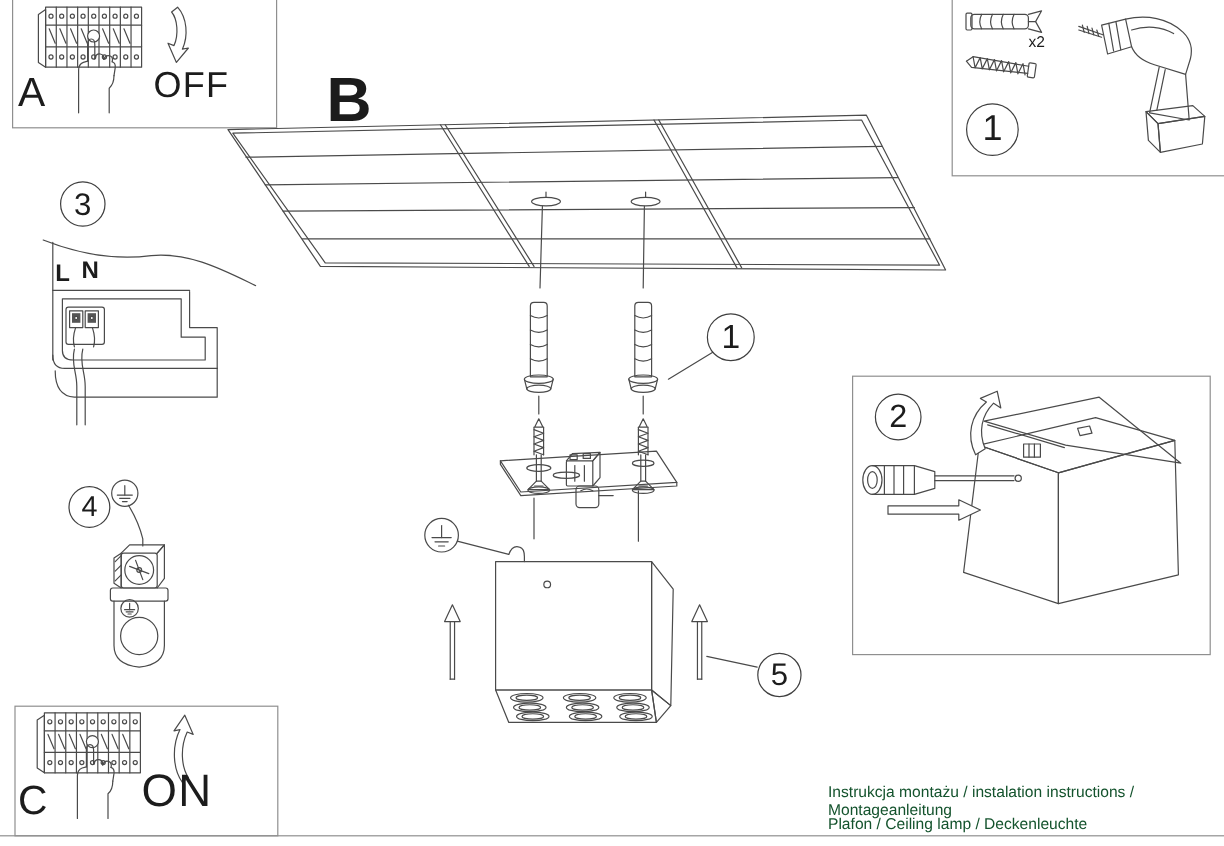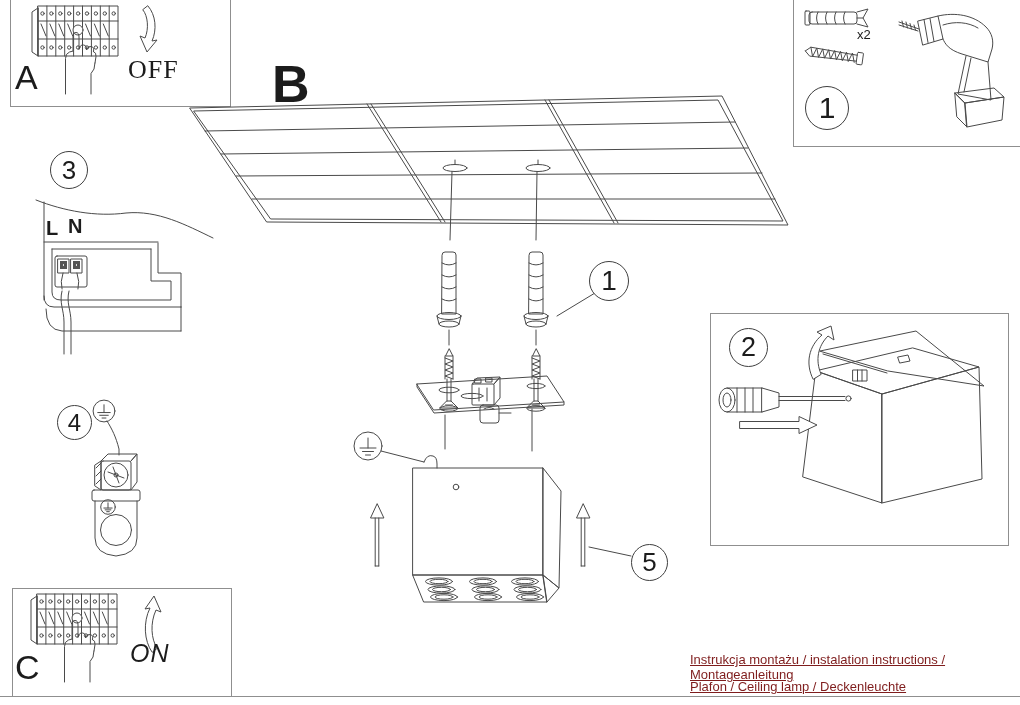--- a/index.html
+++ b/index.html
@@ -7,21 +7,21 @@
           font-family:"Liberation Sans",sans-serif;color:#1c1c1c;}
   .panel{position:absolute;border:1px solid #8f8f8f;background:transparent;}
   svg.art{position:absolute;left:0;top:0;pointer-events:none;}
   svg.art *{vector-effect:non-scaling-stroke;}
   .lines{stroke:#4a4a4a;stroke-width:1;fill:none;stroke-linecap:round;stroke-linejoin:round;}
   .fillw{fill:#ffffff;}
   .filld{fill:#555;stroke:none;}
   .txt{position:absolute;line-height:1;white-space:nowrap;}
   .circle{position:absolute;border:1.5px solid #3f3f3f;border-radius:50%;
           display:flex;align-items:center;justify-content:center;background:#fff;}
-  .footer-line{position:absolute;font-size:13px;color:#7f1d1d;text-decoration:underline;}
+  .footer-line{position:absolute;font-size:13px;color:#14532d;}
 </style>
 </head>
 <body>
 
 <div class="canvas">
 
   <div class="panel" style="left:10px;top:-4px;width:219px;height:109px;"></div>
   <div class="panel" style="left:793px;top:-4px;width:232px;height:149px;"></div>
   <div class="panel" style="left:710px;top:313px;width:297px;height:231px;"></div>
   <div class="panel" style="left:12px;top:588px;width:218px;height:107px;"></div>
@@ -299,24 +299,24 @@
         <circle cx="116" cy="475" r="2"></circle>
         <rect x="92" y="490" width="48" height="11" rx="2"></rect>
         <path d="M95,501 L95,538 Q95,554 116,556 Q137,554 137,538 L137,501"></path>
         <circle cx="116" cy="530" r="15.5"></circle>
       </g>
       <use href="#gnd" transform="translate(108,507) scale(0.52)"></use>
     </g>
   </svg>
 
   <div class="txt" style="left:15px;top:60px;font-size:34px;">A</div>
-  <div class="txt" style="left:128px;top:57px;font-size:26px;letter-spacing:1px;font-family:Liberation Serif, serif;">OFF</div>
+  <div class="txt" style="left:128px;top:57px;font-size:30px;letter-spacing:1px;">OFF</div>
   <div class="txt" style="left:272px;top:58px;font-size:52px;font-weight:600;">B</div>
   <div class="txt" style="left:15px;top:650px;font-size:34px;">C</div>
-  <div class="txt" style="left:130px;top:641px;font-size:25px;letter-spacing:1px;font-style:italic;">ON</div>
+  <div class="txt" style="left:118px;top:641px;font-size:38px;letter-spacing:1px;">ON</div>
   <div class="txt" style="left:46px;top:218px;font-size:20px;font-weight:600;">L</div>
   <div class="txt" style="left:68px;top:216px;font-size:20px;font-weight:600;">N</div>
   <div class="txt" style="left:857px;top:28px;font-size:13px;">x2</div>
 
   <div class="circle" style="left:805px;top:86px;width:42px;height:42px;font-size:30px;">
       <span>1</span>
     </div>
   <div class="circle" style="left:589px;top:261px;width:38px;height:38px;font-size:28px;">
       <span>1</span>
     </div>

